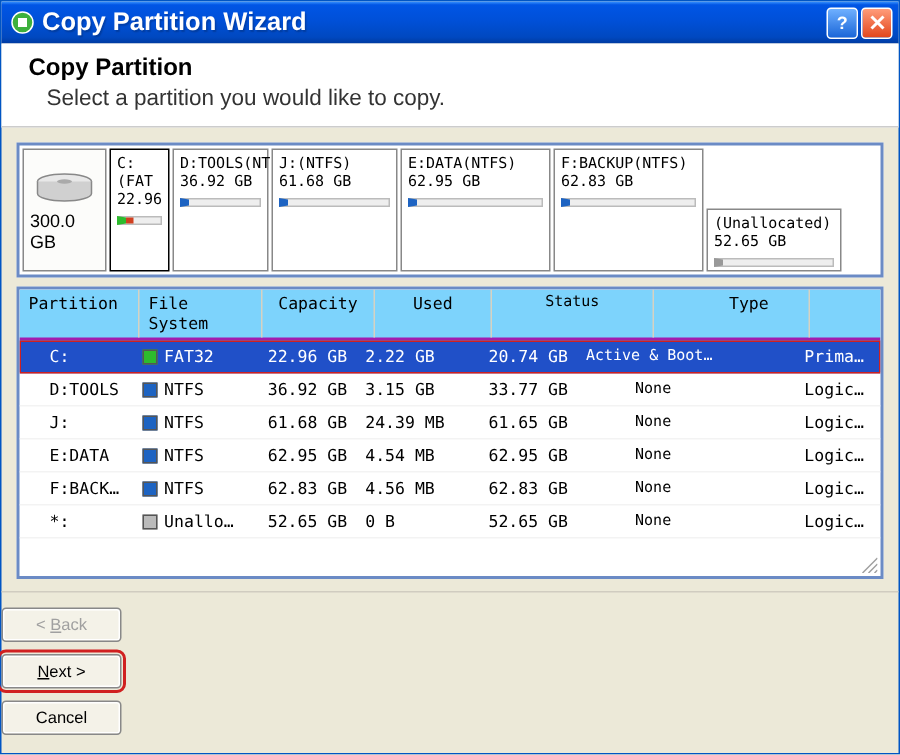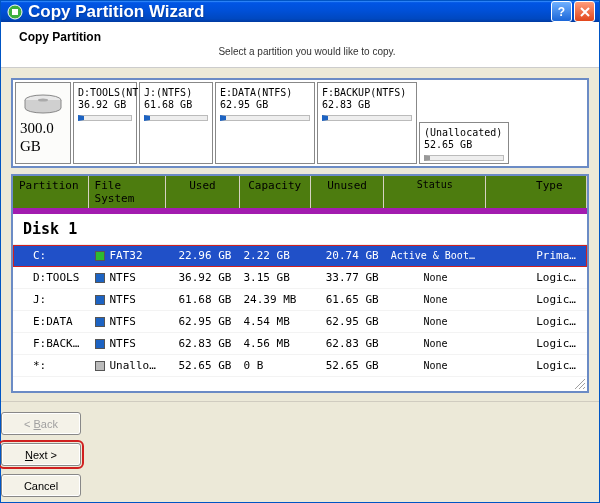--- a/index.html
+++ b/index.html
@@ -5,34 +5,34 @@
   * { box-sizing: border-box; margin: 0; padding: 0; }
   body { font-family: "Tahoma", "Microsoft Sans Serif", sans-serif; font-size: 11px; background: #ece9d8; }
   .window { width: 600px; height: 503px; border: 1px solid #0055c4; background: #ece9d8; display: flex; flex-direction: column; }
   .titlebar { height: 28px; background: linear-gradient(to bottom, #3a94ff 0%, #0055e5 8%, #0050d8 45%, #0048c0 85%, #003aa0 100%); display: flex; align-items: center; padding: 0 4px 0 6px; color: #fff; }
   .titlebar .app-icon { width: 16px; height: 16px; margin-right: 5px; display:flex;align-items:center;justify-content:center;}
   .titlebar .title { font-weight: bold; font-size: 17px; flex: 1; text-shadow: 1px 1px 1px rgba(0,0,0,.2);}
   .titlebar .btn { width: 21px; height: 21px; margin-left: 2px; border: 1px solid #fff; border-radius: 3px; display:flex;align-items:center;justify-content:center; font-weight:bold; font-size:12px; color:#fff;}
   .titlebar .btn.help { background: linear-gradient(to bottom,#6fb0ff,#1a66d8); }
   .titlebar .btn.close { background: linear-gradient(to bottom,#ff9c7a,#e2461c); }
   .header { padding: 8px 16px 10px 18px; background: #fff; border-bottom: 1px solid #ccc; }
-  .header .h1 { font-weight: bold; font-size: 12px; margin-bottom: 2px; }
-  .header .h2 { font-size: 10px; color: #333; padding-left: 12px; text-align: center; }
+  .header .h1 { font-weight: bold; font-size: 16px; margin-bottom: 2px; }
+  .header .h2 { font-size: 15px; color: #333; padding-left: 12px; }
   .content { flex: 1; padding: 10px 10px 8px 10px; display:flex; flex-direction: column; }
   .disk-map { display:flex; gap:2px; border:2px solid #6b8bc5; padding:2px; background:#fff; }
   .disk-cell { border:1px solid #888; padding:4px 4px 2px 4px; font-family: monospace,"Courier New"; font-size:10px; line-height:1.2; display:flex; flex-direction:column; justify-content:flex-start; }
   .disk-cell.disk-icon-cell { width:56px; align-items:center; justify-content:center; background:#fcfcfa; position:relative;}
   .disk-cell .bar { height:6px; margin-top:4px; background:#eee; border:1px solid #bbb; position:relative;}
   .disk-cell.sel .bar::after { content:""; position:absolute; left:0; top:0; bottom:0; width:20%; background:#d04020; }
   .disk-cell.fat .bar { border-left:6px solid #2dbb2d; }
   .disk-cell.ntfs .bar { border-left:6px solid #1d63c2; }
   .disk-cell.un .bar { border-left:6px solid #999; }
   .disk-cell.sel { border:1px solid #000; }
   .table-wrap { margin-top:6px; flex:1; border:2px solid #6b8bc5; background:#fff; display:flex; flex-direction:column; overflow:hidden;}
-  .thead { display:flex; background:#4d7c0f; border-bottom:6px solid #a21caf; font-family: monospace,"Courier New"; font-size:11px; }
+  .thead { display:flex; background:#7dd3fc; border-bottom:2px solid #a21caf; font-family: monospace,"Courier New"; font-size:11px; }
   .thead .th { padding:3px 6px; border-right:1px solid #d6d2c2; }
   .group-row { padding:6px 10px; font-family: monospace,"Courier New"; font-size:15px; font-weight:bold; border-bottom:1px solid #eee; }
   .tr { display:flex; align-items:center; font-family: monospace,"Courier New"; font-size:11px; padding:4px 0; border-bottom:1px solid #f3f3f3; }
   .tr.selected { background:#2050c8; color:#fff; outline:1px solid #d02020; outline-offset:-1px;}
   .td { padding:0 6px; overflow:hidden; white-space:nowrap; text-overflow: ellipsis; }
   .fs-sq { display:inline-block; width:10px; height:10px; border:1px solid #555; vertical-align:middle; margin-right:4px;}
   .fs-fat { background:#2dbb2d; }
   .fs-ntfs { background:#1d63c2; }
   .fs-un { background:#bbb; }
   .c-part { width:80px; padding-left:20px;}
@@ -80,29 +80,34 @@
 
   <div class="content">
 
     <div class="disk-map">
       <div class="disk-cell disk-icon-cell">
         <svg class="disk-svg" viewBox="0 0 42 24">
           <ellipse cx="21" cy="7" rx="18" ry="5" fill="#e8e8e8" stroke="#888"></ellipse>
           <path d="M3 7 v8 a18 5 0 0 0 36 0 v-8" fill="#d0d0d0" stroke="#888"></path>
           <ellipse cx="21" cy="7" rx="5" ry="1.5" fill="#aaa"></ellipse>
         </svg>
-        <span style="font-family:Liberation Serif, serif;font-size:15px;margin-top:2px;">300.0 GB</span>
+        <span style="font-family:Liberation Sans, sans-serif;font-size:12px;margin-top:2px;">300.0 GB</span>
       </div>
       <div id="map-cells" style="display:flex;flex:1;gap:2px;">
+          <div class="disk-cell fat sel" style="width: 40px;">
+            <span>C:(FAT</span>
+            <span>22.96</span>
+            <div class="bar"></div>
+          </div>
           <div class="disk-cell ntfs" style="width: 64px;">
             <span>D:TOOLS(NT</span>
             <span>36.92 GB</span>
             <div class="bar"></div>
           </div>
-          <div class="disk-cell ntfs" style="width: 74px;">
+          <div class="disk-cell ntfs" style="width: 84px;">
             <span>J:(NTFS)</span>
             <span>61.68 GB</span>
             <div class="bar"></div>
           </div>
           <div class="disk-cell ntfs" style="width: 100px;">
             <span>E:DATA(NTFS)</span>
             <span>62.95 GB</span>
             <div class="bar"></div>
           </div>
           <div class="disk-cell ntfs" style="width: 100px;">
@@ -115,27 +120,25 @@
             <span>52.65 GB</span>
             <div class="bar"></div>
           </div>
         </div>
     </div>
 
     <div class="table-wrap">
       <div class="thead">
         <div class="th c-part">Partition</div>
         <div class="th c-fs">File System</div>
+        <div class="th c-cap">Capacity</div>
         <div class="th c-used">Used</div>
-        <div class="th c-cap">Capacity</div>
-        <div class="th c-unused">Unused</div>
         <div class="th c-status">Status</div>
         <div class="th c-type">Type</div>
       </div>
-      <div class="group-row">Disk 1</div>
       <div id="tbody" style="flex:1;">
           <div class="tr selected">
             <div class="td c-part">C:</div>
             <div class="td c-fs"><span class="fs-sq fs-fat"></span>FAT32</div>
             <div class="td c-cap">22.96 GB</div>
             <div class="td c-used">2.22 GB</div>
             <div class="td c-unused">20.74 GB</div>
             <div class="td c-status">Active &amp; Boot &amp; System</div>
             <div class="td c-type">Primary</div>
           </div>

